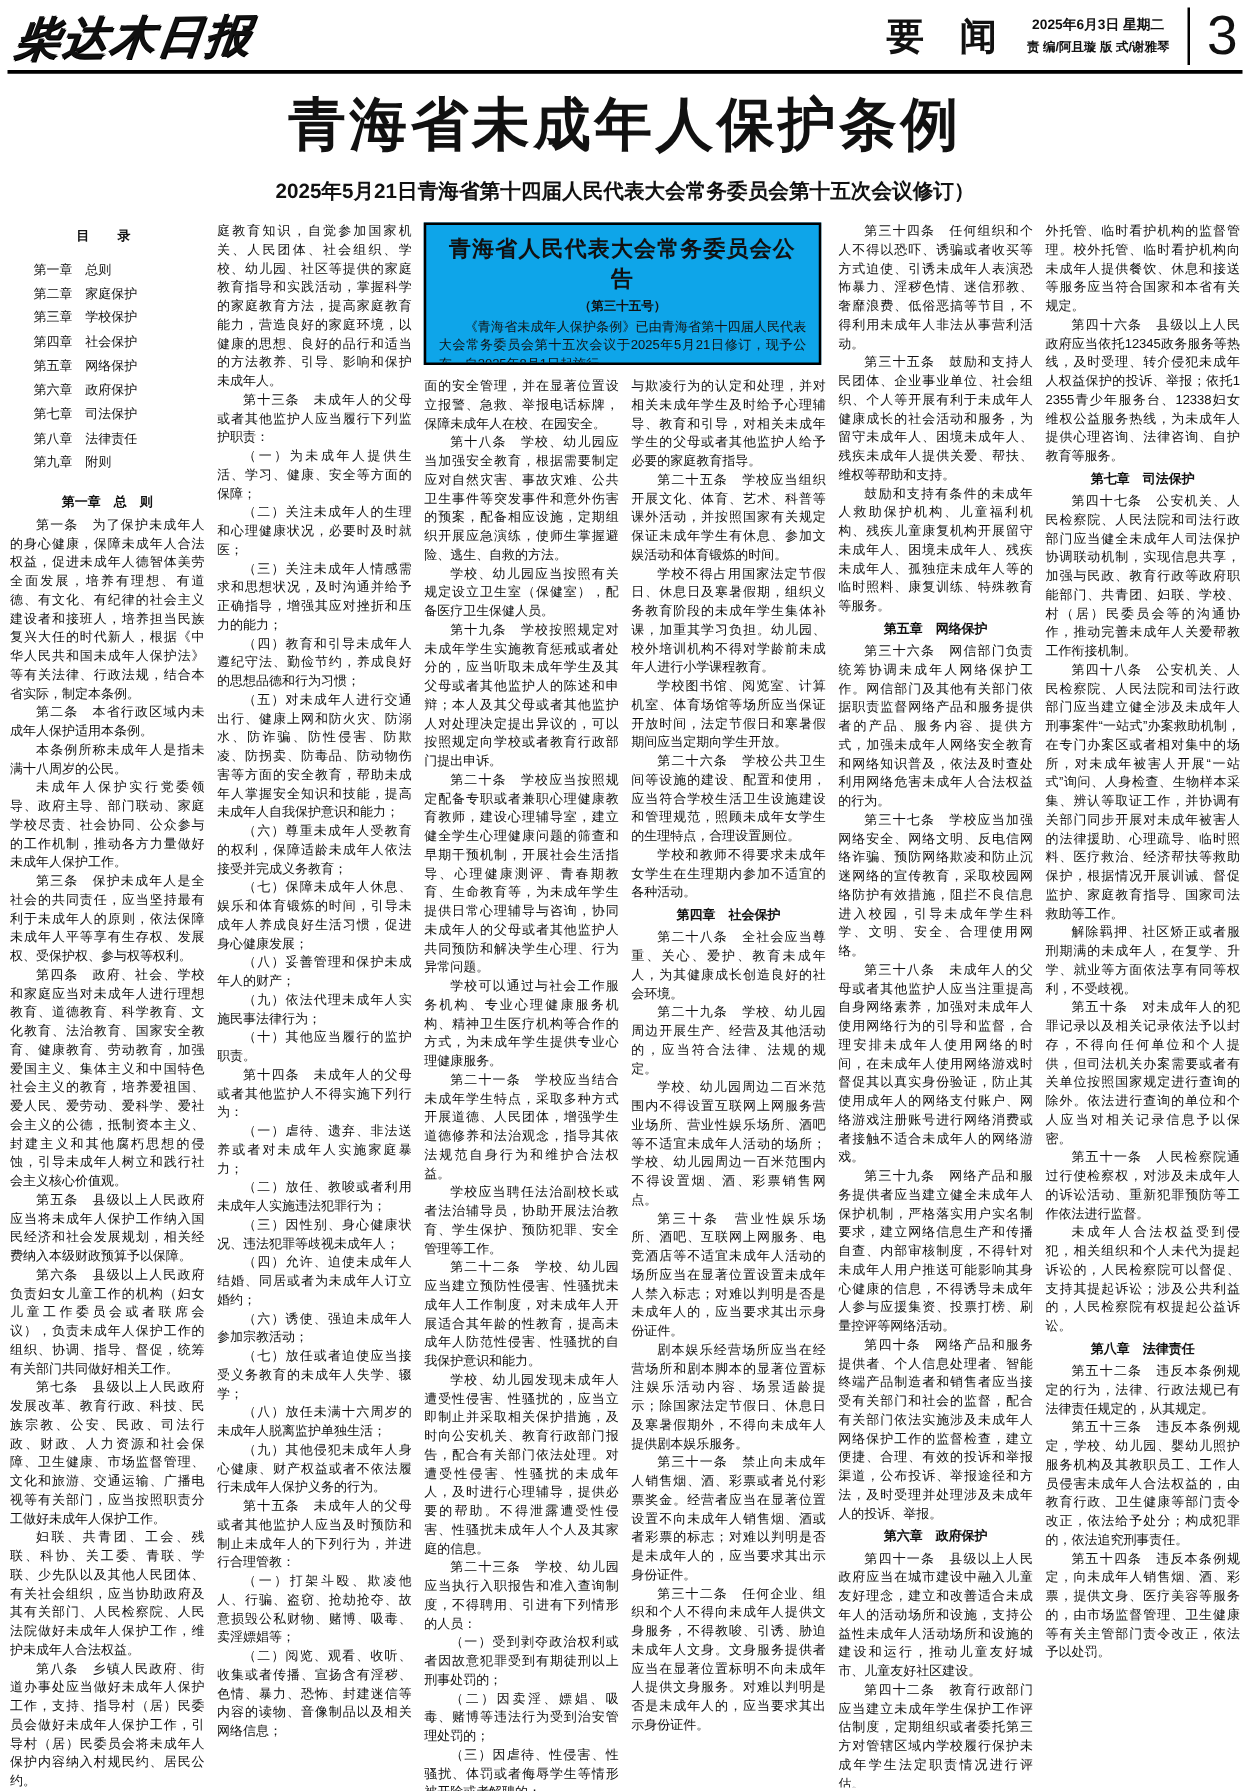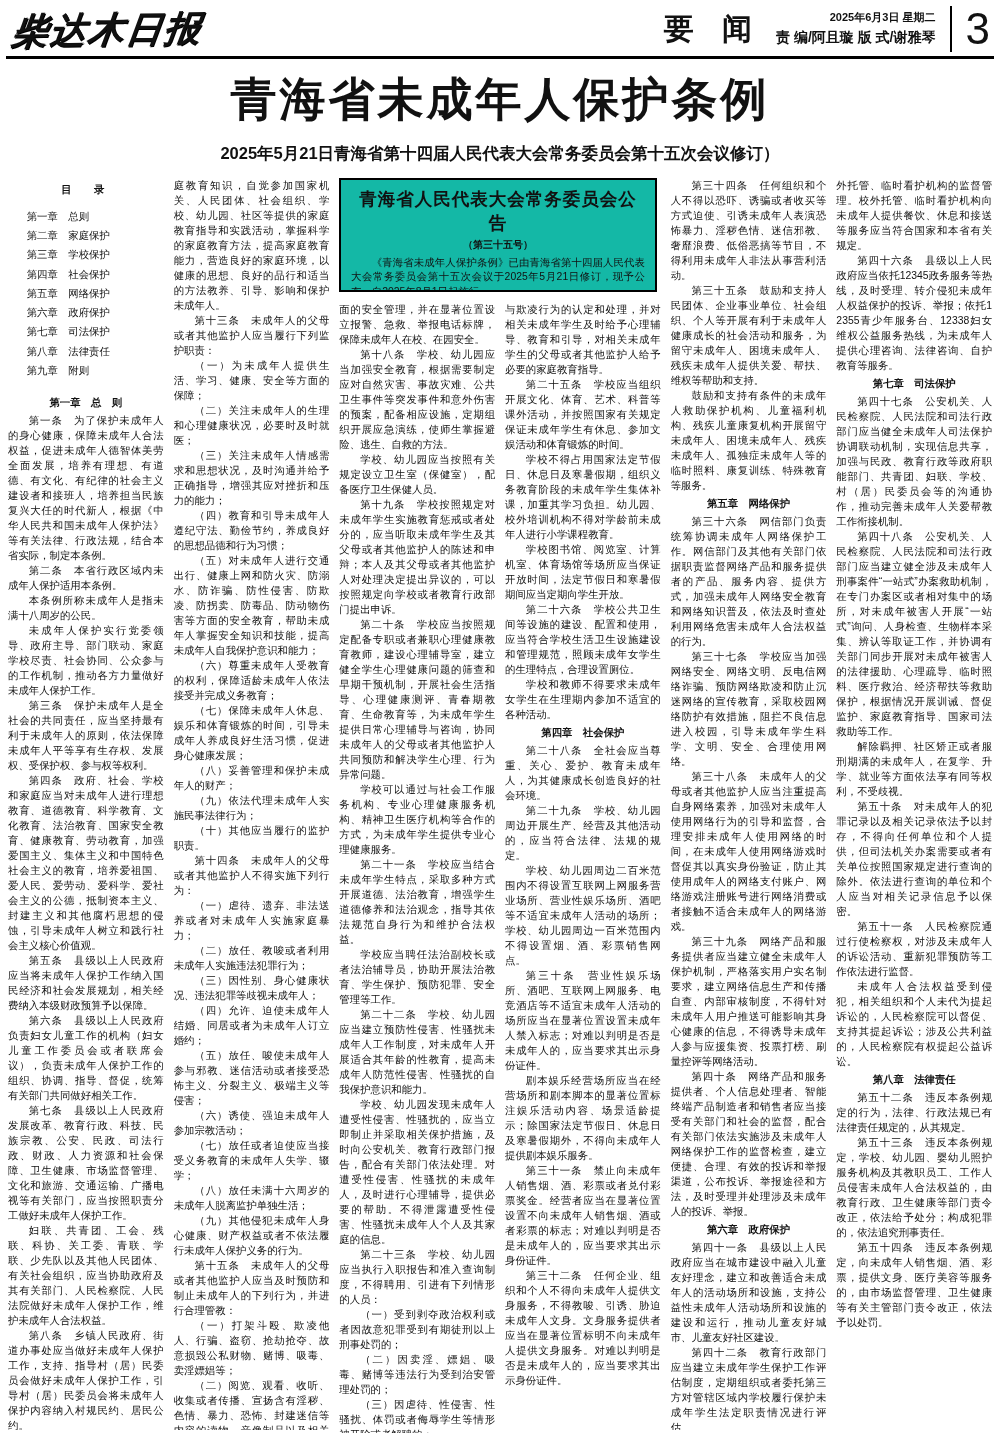--- a/index.html
+++ b/index.html
@@ -11,23 +11,23 @@
   
   .hdr{position:relative;height:56px;padding:0 10px;}
   .masthead{
     position:absolute;left:12px;top:6px;font-size:36px;font-weight:bold;
     font-family:"DejaVu Serif","Liberation Serif",serif;
     font-style:italic;transform:skewX(-8deg) rotate(-1deg);
     letter-spacing:2px;text-shadow:1px 1px 0 #000;
   }
   .hdr-right{position:absolute;right:10px;top:4px;display:flex;align-items:center;gap:14px;height:50px;}
   .section-title{font-size:30px;font-weight:900;letter-spacing:10px;font-family:Liberation Sans, sans-serif;}
-  .date-block{text-align:right;line-height:1.7;}
+  .date-block{text-align:center;line-height:1.7;}
   .date-line{font-size:11px;font-weight:bold;}
-  .editors-line{font-size:14px;font-weight:bold;}
+  .editors-line{font-size:10px;font-weight:bold;}
   .vline{width:2px;height:46px;background:#000;}
   .page-no{font-size:44px;font-weight:400;line-height:1;}
   .hdr-rule{height:3px;background:#000;margin:0 6px;}
   
   .headline-wrap{text-align:center;padding-top:10px;}
   .headline{
     font-size:46px;font-weight:900;letter-spacing:3px;
     font-family:"DejaVu Serif","Liberation Serif",serif;
   }
   .subtitle{font-size:16.5px;font-weight:bold;line-height:1.75;margin-top:8px;
@@ -44,21 +44,21 @@
   .blk{margin:0;}
   .p{text-indent:2em;}
   .cont{text-indent:0;}
   .chapter{text-align:center;font-weight:bold;margin:3px 0;text-indent:0;}
   .toc-title{text-align:center;font-weight:bold;margin:4px 0 10px;letter-spacing:6px;}
   .toc{padding-left:1.8em;line-height:1.85;text-indent:0;}
   .toc-gap{height:12px;}
   
   .ann-box{
     position:absolute;top:0;left:calc(33.333% + 3px);width:calc(33.333% - 10px);
-    box-sizing:border-box;border:2.5px solid #000;background:#14b8a6;
+    box-sizing:border-box;border:2.5px solid #000;background:#0ea5e9;
     padding:7px 10px 8px 10px;z-index:2;height:114px;overflow:hidden;
   }
   .ann-title{text-align:center;font-size:17.5px;font-weight:900;letter-spacing:1px;
     font-family:"DejaVu Serif","Liberation Serif",serif;}
   .ann-no{text-align:center;font-size:10px;font-weight:bold;margin:3px 0 4px;}
   .ann-body{font-size:10.4px;line-height:14.5px;text-indent:2em;text-align:justify;word-break:break-all;}
 </style>
 </head>
 <body>
 
@@ -129,37 +129,36 @@
           <div class="blk p">（六）尊重未成年人受教育的权利，保障适龄未成年人依法接受并完成义务教育；</div>
           <div class="blk p">（七）保障未成年人休息、娱乐和体育锻炼的时间，引导未成年人养成良好生活习惯，促进身心健康发展；</div>
           <div class="blk p">（八）妥善管理和保护未成年人的财产；</div>
           <div class="blk p">（九）依法代理未成年人实施民事法律行为；</div>
           <div class="blk p">（十）其他应当履行的监护职责。</div>
           <div class="blk p">第十四条　未成年人的父母或者其他监护人不得实施下列行为：</div>
           <div class="blk p">（一）虐待、遗弃、非法送养或者对未成年人实施家庭暴力；</div>
           <div class="blk p">（二）放任、教唆或者利用未成年人实施违法犯罪行为；</div>
           <div class="blk p">（三）因性别、身心健康状况、违法犯罪等歧视未成年人；</div>
           <div class="blk p">（四）允许、迫使未成年人结婚、同居或者为未成年人订立婚约；</div>
-          <div class="blk p">（五）放任、唆使未成年人参与邪教、迷信活动或者接受恐怖主义、分裂主义、极端主义等侵害；</div>
           <div class="blk p">（六）诱使、强迫未成年人参加宗教活动；</div>
           <div class="blk p">（七）放任或者迫使应当接受义务教育的未成年人失学、辍学；</div>
           <div class="blk p">（八）放任未满十六周岁的未成年人脱离监护单独生活；</div>
           <div class="blk p">（九）其他侵犯未成年人身心健康、财产权益或者不依法履行未成年人保护义务的行为。</div>
           <div class="blk p">第十五条　未成年人的父母或者其他监护人应当及时预防和制止未成年人的下列行为，并进行合理管教：</div>
           <div class="blk p">（一）打架斗殴、欺凌他人、行骗、盗窃、抢劫抢夺、故意损毁公私财物、赌博、吸毒、卖淫嫖娼等；</div>
           <div class="blk p">（二）阅览、观看、收听、收集或者传播、宣扬含有淫秽、色情、暴力、恐怖、封建迷信等内容的读物、音像制品以及相关网络信息；</div>
         </div>
       <div class="col under-box">
           <div class="blk cont">面的安全管理，并在显著位置设立报警、急救、举报电话标牌，保障未成年人在校、在园安全。</div>
           <div class="blk p">第十八条　学校、幼儿园应当加强安全教育，根据需要制定应对自然灾害、事故灾难、公共卫生事件等突发事件和意外伤害的预案，配备相应设施，定期组织开展应急演练，使师生掌握避险、逃生、自救的方法。</div>
           <div class="blk p">学校、幼儿园应当按照有关规定设立卫生室（保健室），配备医疗卫生保健人员。</div>
           <div class="blk p">第十九条　学校按照规定对未成年学生实施教育惩戒或者处分的，应当听取未成年学生及其父母或者其他监护人的陈述和申辩；本人及其父母或者其他监护人对处理决定提出异议的，可以按照规定向学校或者教育行政部门提出申诉。</div>
           <div class="blk p">第二十条　学校应当按照规定配备专职或者兼职心理健康教育教师，建设心理辅导室，建立健全学生心理健康问题的筛查和早期干预机制，开展社会生活指导、心理健康测评、青春期教育、生命教育等，为未成年学生提供日常心理辅导与咨询，协同未成年人的父母或者其他监护人共同预防和解决学生心理、行为异常问题。</div>
           <div class="blk p">学校可以通过与社会工作服务机构、专业心理健康服务机构、精神卫生医疗机构等合作的方式，为未成年学生提供专业心理健康服务。</div>
-          <div class="blk p">第二十一条　学校应当结合未成年学生特点，采取多种方式开展道德、法治教育，增强学生道德修养和法治观念，指导其依法规范自身行为和维护合法权益。</div>
+          <div class="blk p">第二十一条　学校应当结合未成年学生特点，采取多种方式开展道德、人民团体，增强学生道德修养和法治观念，指导其依法规范自身行为和维护合法权益。</div>
           <div class="blk p">学校应当聘任法治副校长或者法治辅导员，协助开展法治教育、学生保护、预防犯罪、安全管理等工作。</div>
           <div class="blk p">第二十二条　学校、幼儿园应当建立预防性侵害、性骚扰未成年人工作制度，对未成年人开展适合其年龄的性教育，提高未成年人防范性侵害、性骚扰的自我保护意识和能力。</div>
           <div class="blk p">学校、幼儿园发现未成年人遭受性侵害、性骚扰的，应当立即制止并采取相关保护措施，及时向公安机关、教育行政部门报告，配合有关部门依法处理。对遭受性侵害、性骚扰的未成年人，及时进行心理辅导，提供必要的帮助。不得泄露遭受性侵害、性骚扰未成年人个人及其家庭的信息。</div>
           <div class="blk p">第二十三条　学校、幼儿园应当执行入职报告和准入查询制度，不得聘用、引进有下列情形的人员：</div>
           <div class="blk p">（一）受到剥夺政治权利或者因故意犯罪受到有期徒刑以上刑事处罚的；</div>
           <div class="blk p">（二）因卖淫、嫖娼、吸毒、赌博等违法行为受到治安管理处罚的；</div>
           <div class="blk p">（三）因虐待、性侵害、性骚扰、体罚或者侮辱学生等情形被开除或者解聘的；</div>
         </div>
       <div class="col under-box">
           <div class="blk cont">与欺凌行为的认定和处理，并对相关未成年学生及时给予心理辅导、教育和引导，对相关未成年学生的父母或者其他监护人给予必要的家庭教育指导。</div>

